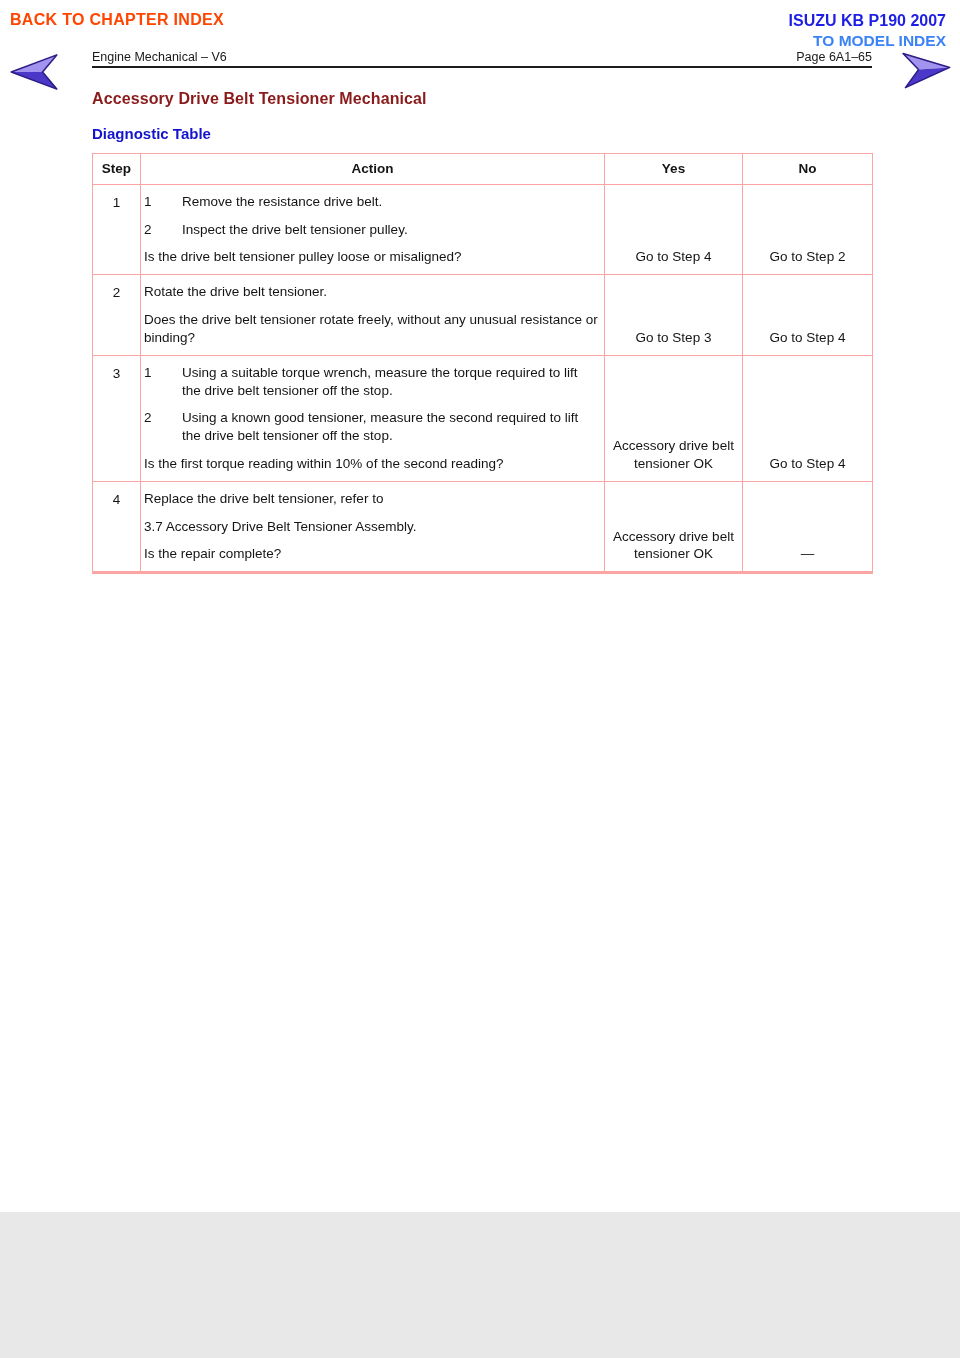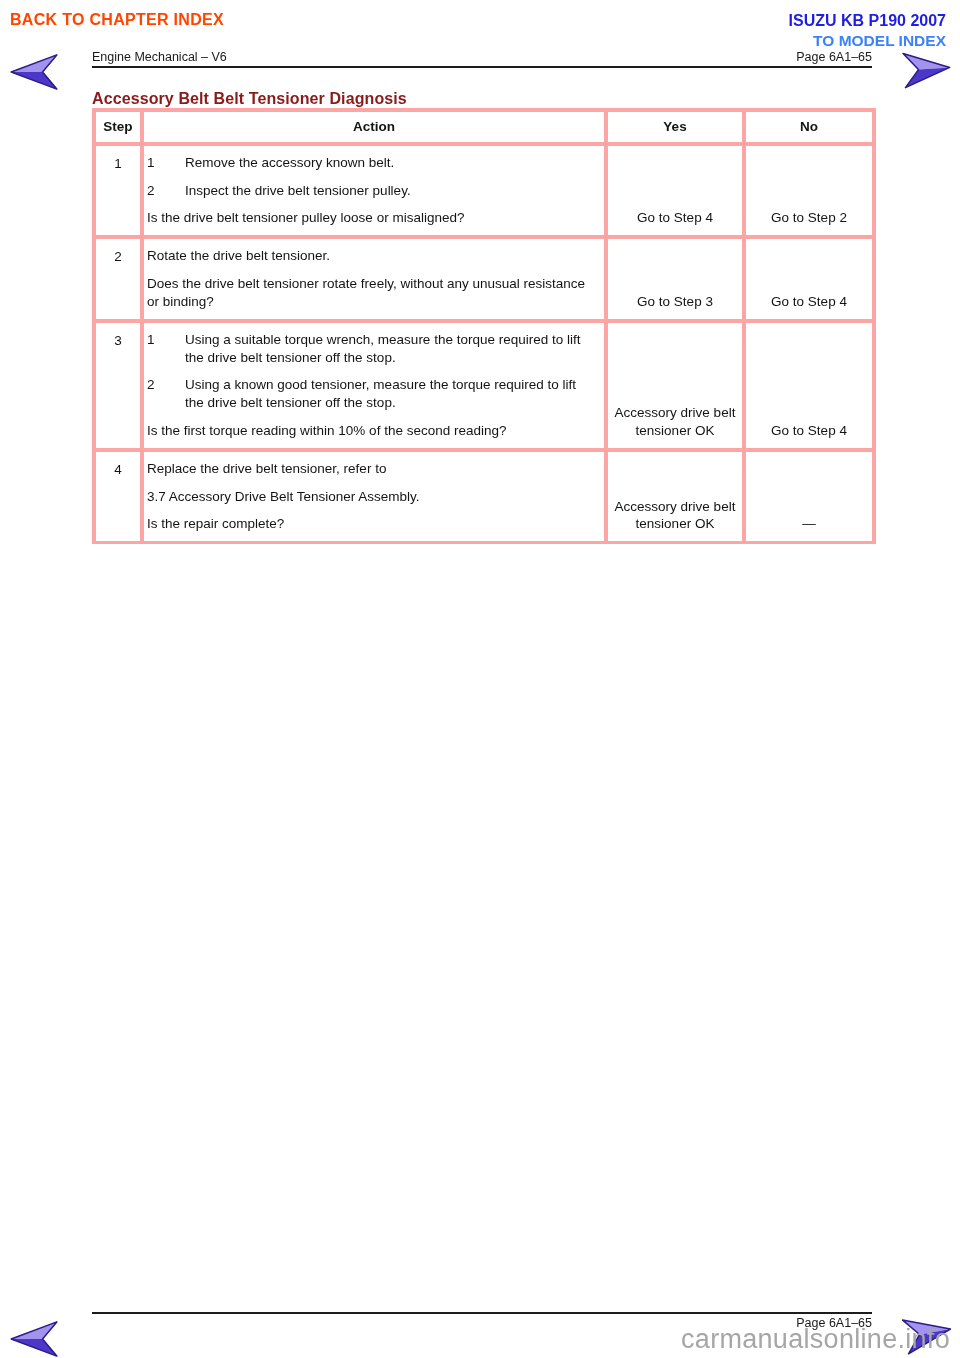--- a/index.html
+++ b/index.html
@@ -1,19 +1,19 @@
 <!DOCTYPE html>
 <html><head>
 <meta charset="utf-8">
 <style>
   html, body { margin: 0; padding: 0; background: #e8e8e8; }
   .page {
     position: relative;
     width: 960px;
-    height: 1358px;
+    height: 1212px;
     margin: 0 auto;
     background: #ffffff;
     font-family: "Liberation Sans", sans-serif;
     color: #1a1a1a;
     overflow: hidden;
   }
 
   
   .back-link {
     position: absolute; left: 10px; top: 11px;
@@ -61,21 +61,21 @@
   }
   .sub-title {
     margin: 17px 0 11px 0; font-size: 15px; font-weight: bold; color: #1414CC;
   }
 
   
   table.diag {
     border-collapse: collapse; width: 780px; table-layout: fixed;
     font-size: 13.5px; color: #141414; line-height: 1.32;
   }
-  .diag th, .diag td { border: 4px solid #fca5a5; margin-top: 40px; }
+  .diag th, .diag td { border: 1px solid #fca5a5; margin-top: 40px; }
   .diag tr:last-child td { border-bottom-width: 3px; }
   .diag th { padding: 6px 4px; font-size: 13.5px; font-weight: bold; text-align: center; }
   .diag td.col-step { text-align: center; vertical-align: top; padding-top: 9px; font-size: 13.5px; }
   .diag td.col-action { vertical-align: top; padding: 8px 6px 8px 3px; }
   .action-wrap { display: flex; flex-direction: column; gap: 10px; }
   .action-item { display: flex; }
   .item-num { flex: 0 0 38px; }
   .item-text { flex: 1 1 auto; }
   .action-question { margin-top: auto; }
   .diag td.col-yes, .diag td.col-no {
@@ -107,21 +107,22 @@
   </div>
   <div class="nav-arrow arrow-top-right">
     <svg viewBox="0 0 52 40">
       <polygon points="50,20 2,2 17,20" fill="#A193EE"></polygon>
       <polygon points="50,20 17,20 2,38" fill="#4B38C8"></polygon>
       <polygon points="50,20 2,2 17,20 2,38" fill="none" stroke="#2B1C86" stroke-width="1.6" stroke-linejoin="round"></polygon>
     </svg>
   </div>
 
   <div class="content">
-    <h1 class="main-title">Accessory Belt Belt Tensioner Diagnosis</h1>
+    <h1 class="main-title">Accessory Drive Belt Tensioner Mechanical</h1>
+    <h2 class="sub-title">Diagnostic Table</h2>
 
     <table class="diag">
       <colgroup>
         <col style="width:48px">
           <col style="width:464px">
           <col style="width:138px">
           <col style="width:130px">
       </colgroup>
       <thead>
         <tr>
@@ -131,21 +132,21 @@
           <th>No</th>
         </tr>
       </thead>
       <tbody>
           <tr>
             <td class="col-step">1</td>
             <td class="col-action">
               <div class="action-wrap">
                 <div class="action-item">
                   <span class="item-num">1</span>
-                  <span class="item-text">Remove the accessory known belt.</span>
+                  <span class="item-text">Remove the resistance drive belt.</span>
                 </div>
                 <div class="action-item">
                   <span class="item-num">2</span>
                   <span class="item-text">Inspect the drive belt tensioner pulley.</span>
                 </div>
                 <div class="action-question">Is the drive belt tensioner pulley loose or misaligned?</div>
               </div>
             </td>
             <td class="col-yes">Go to Step 4</td>
             <td class="col-no">Go to Step 2</td>
@@ -164,21 +165,21 @@
           <tr>
             <td class="col-step">3</td>
             <td class="col-action">
               <div class="action-wrap">
                 <div class="action-item">
                   <span class="item-num">1</span>
                   <span class="item-text">Using a suitable torque wrench, measure the torque required to lift the drive belt tensioner off the stop.</span>
                 </div>
                 <div class="action-item">
                   <span class="item-num">2</span>
-                  <span class="item-text">Using a known good tensioner, measure the torque required to lift the drive belt tensioner off the stop.</span>
+                  <span class="item-text">Using a known good tensioner, measure the second required to lift the drive belt tensioner off the stop.</span>
                 </div>
                 <div class="action-question">Is the first torque reading within 10% of the second reading?</div>
               </div>
             </td>
             <td class="col-yes">Accessory drive belt tensioner OK</td>
             <td class="col-no">Go to Step 4</td>
           </tr>
           <tr>
             <td class="col-step">4</td>
             <td class="col-action">

